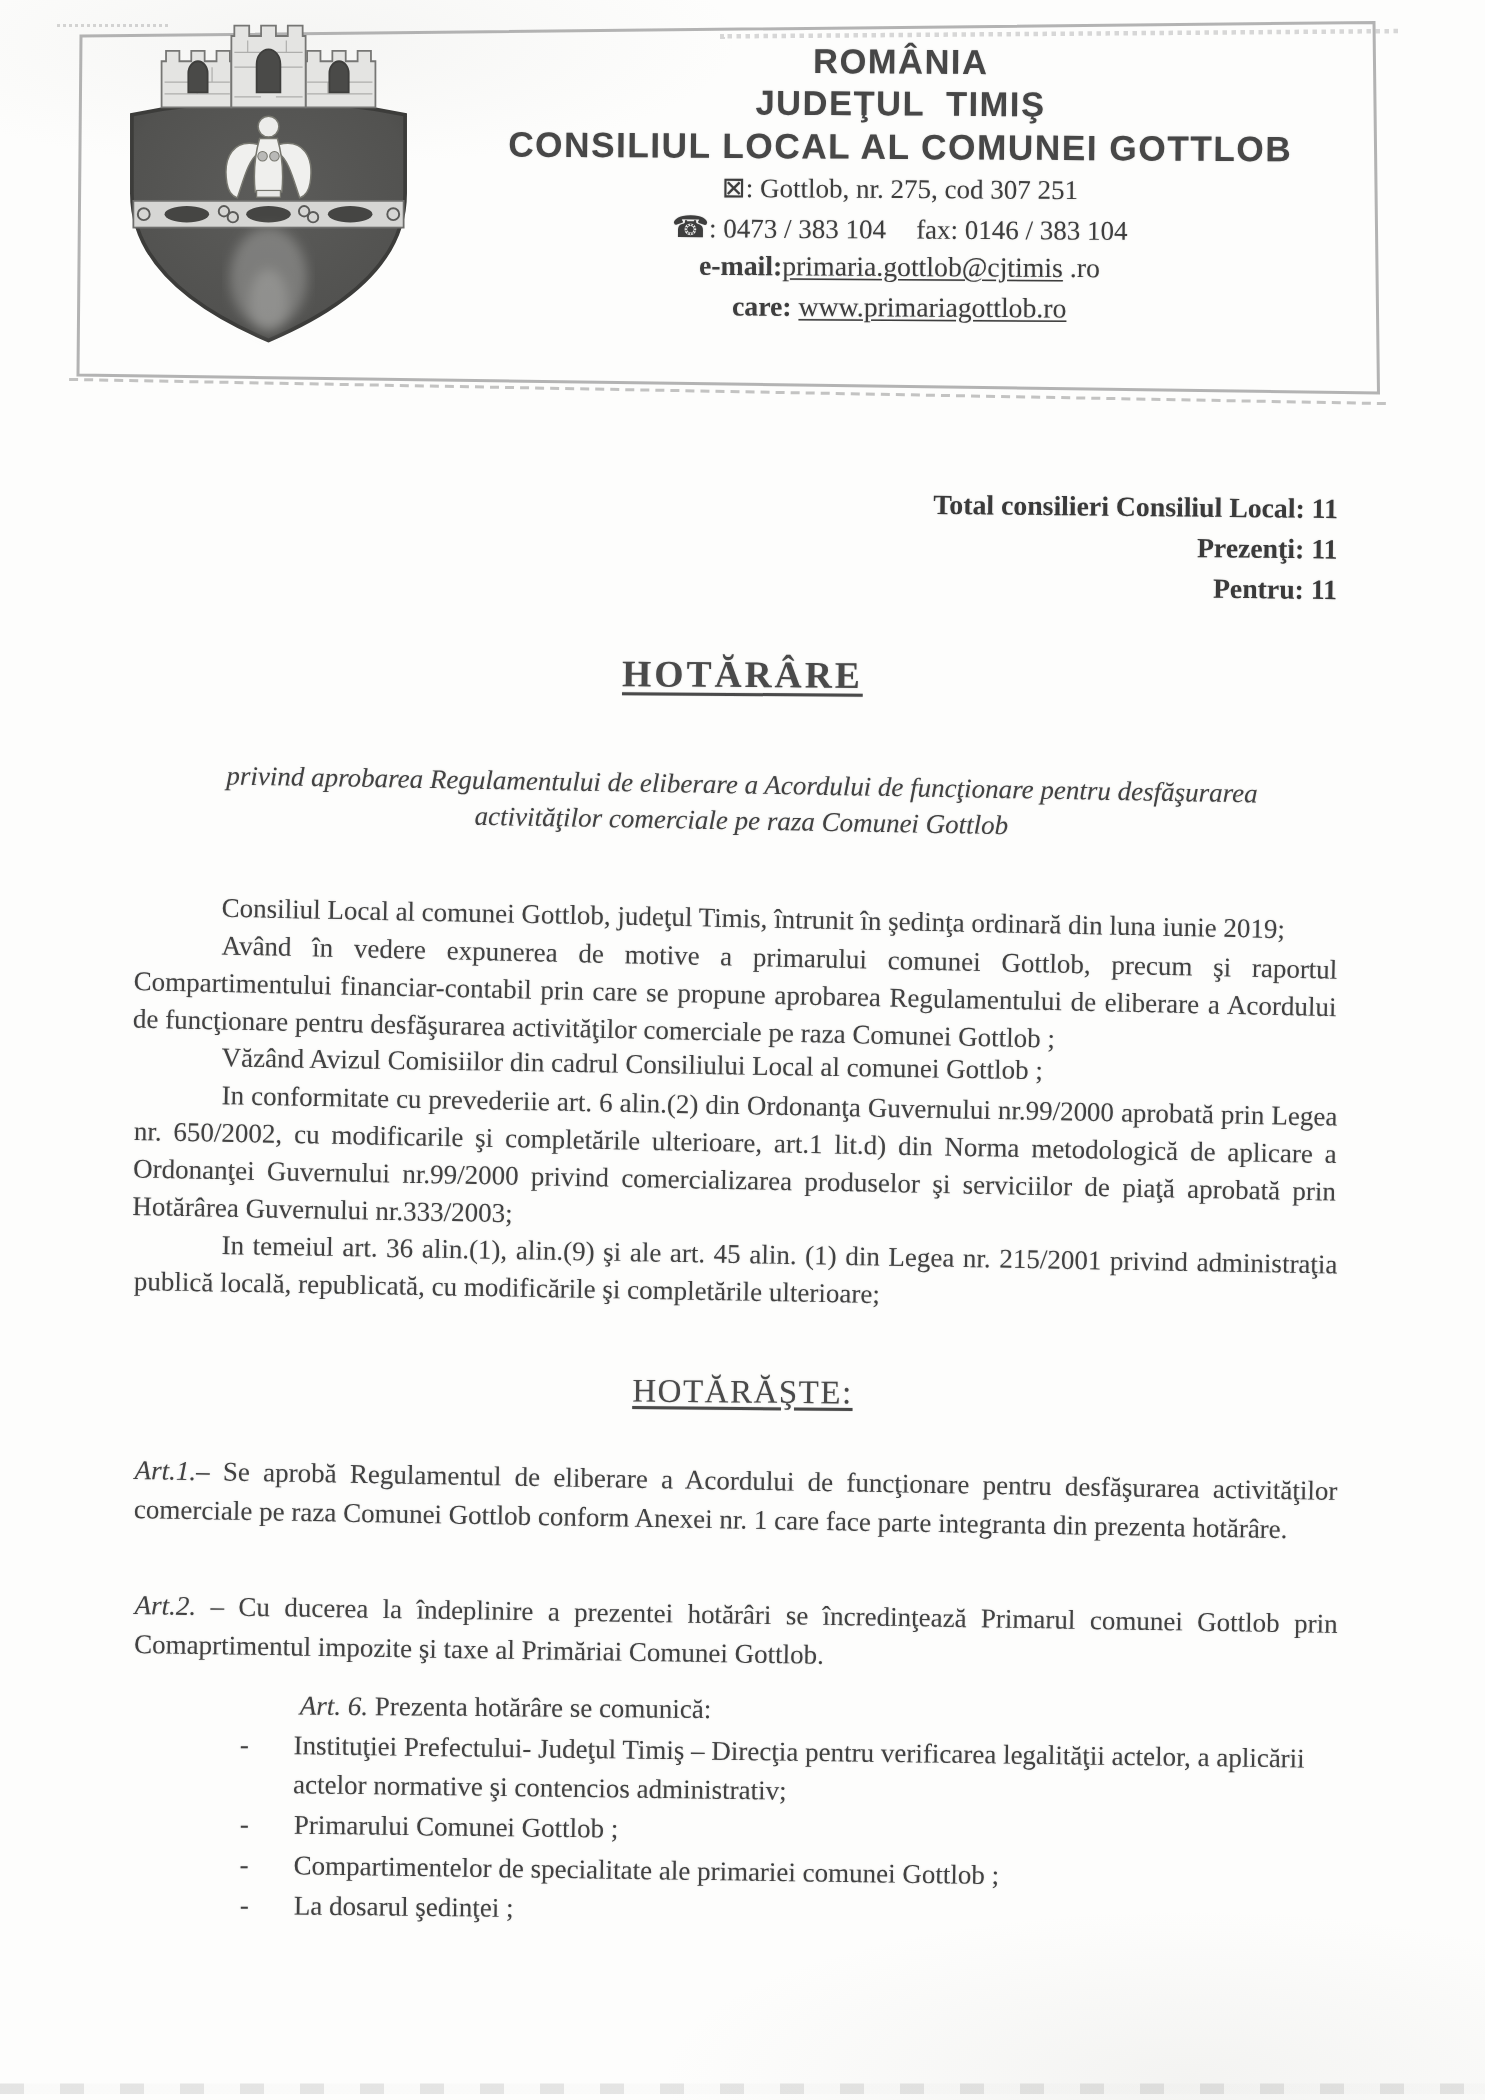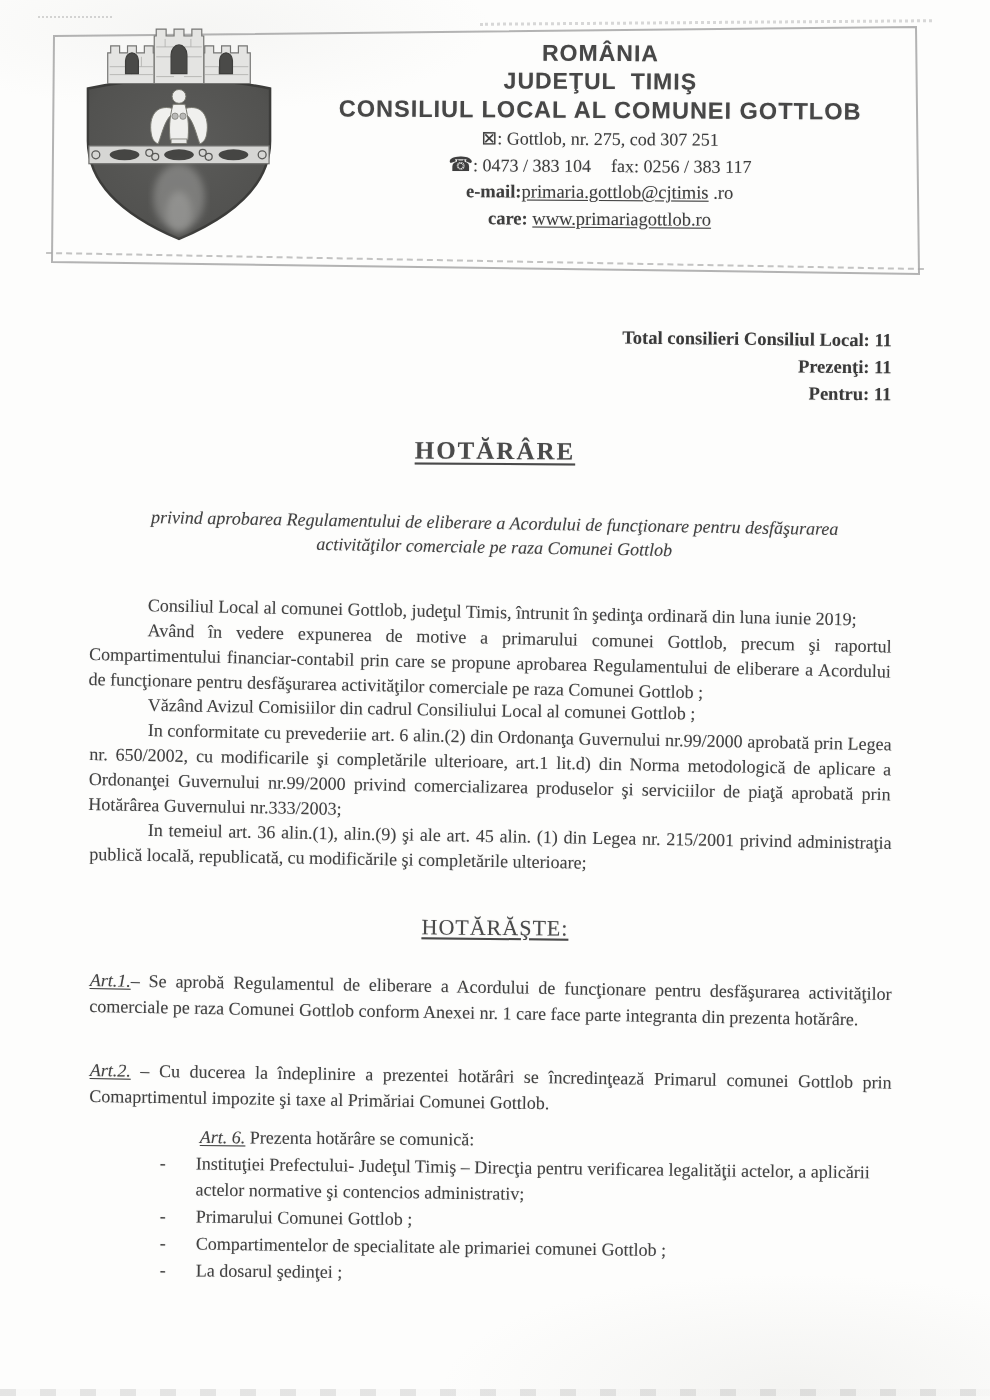--- a/index.html
+++ b/index.html
@@ -23,21 +23,21 @@
   
   .streak{position:absolute;height:0;border-top:3px dotted rgba(130,130,130,0.30);}
   .streak-top-right{left:480px;top:21px;width:452px;transform:rotate(-0.45deg);}
   .streak-top-left{left:38px;top:16px;width:74px;border-top:2px dotted rgba(140,140,140,0.35);}
   .streak-header-bottom{left:46px;top:260px;width:878px;border-top:2px dashed rgba(115,115,115,0.42);transform:rotate(1.05deg);}
   .bottom-band{
     position:absolute;left:0;bottom:4px;width:100%;height:7px;
     background:repeating-linear-gradient(90deg, rgba(140,140,140,0.22) 0 16px, rgba(200,200,200,0.06) 16px 40px);
   }
   
-  .letterhead{position:absolute;left:50px;top:24px;width:874px;height:256px;}
+  .letterhead{position:absolute;left:50px;top:12px;width:874px;height:256px;}
   .letterhead .frame{position:absolute;inset:0;width:100%;height:100%;}
   .coa{position:absolute;left:30px;top:2px;width:198px;height:220px;}
   .lh-text{
     position:absolute;left:250px;top:16px;width:600px;
     text-align:center;transform:rotate(0.35deg);color:#3e3e3e;
   }
   .lh-country,.lh-county,.lh-council{
     font-family:"Liberation Sans","DejaVu Sans",sans-serif;
     font-weight:bold;letter-spacing:1px;color:#474747;
   }
@@ -79,21 +79,21 @@
   .p5{transform:rotate(1.0deg);}
   .decision{
     position:absolute;left:0;top:915px;width:990px;text-align:center;
     font-size:22px;font-weight:normal;letter-spacing:1px;color:#4a4a4a;
     transform:rotate(0.5deg);margin:0;
   }
   .decision span{text-decoration:underline;text-underline-offset:3px;}
   .art{position:absolute;left:90px;width:802px;font-size:18px;line-height:26px;text-align:justify;color:#424242;transform-origin:left top;margin:0;}
   .art1{top:967px;transform:rotate(1.0deg);}
   .art2{top:1057px;transform:rotate(0.9deg);}
-  .art-label{font-style:italic;text-decoration:underline;text-underline-offset:2px;}
+  .art-label{font-style:italic;text-underline-offset:2px;}
   .art3{
     position:absolute;left:200px;top:1124px;width:700px;
     font-size:18px;line-height:26px;color:#424242;
     transform:rotate(0.5deg);transform-origin:left top;margin:0;
   }
   .comm-list{position:absolute;left:158px;top:1150px;width:737px;font-size:18px;line-height:26px;color:#424242;}
   .comm-item{position:relative;padding-left:38px;margin-bottom:1px;transform-origin:left top;}
   .comm-item .dash{position:absolute;left:2px;top:0;}
   .ci0{transform:rotate(0.75deg);}
   .ci1{transform:rotate(0.7deg);}
@@ -171,21 +171,21 @@
         <ellipse cx="100" cy="172" rx="26" ry="34" fill="#d8d8d4" opacity="0.30"></ellipse>
         <ellipse cx="100" cy="188" rx="13" ry="22" fill="#cfcfcb" opacity="0.25"></ellipse>
       </g>
     </svg>
 
     <div class="lh-text">
       <div class="lh-country">ROMÂNIA</div>
       <div class="lh-county">JUDEŢUL TIMIŞ</div>
       <div class="lh-council">CONSILIUL LOCAL AL COMUNEI GOTTLOB</div>
       <div class="lh-line"><span class="glyph">⊠</span><span>: Gottlob, nr. 275, cod 307 251</span></div>
-      <div class="lh-line"><span class="glyph phone-glyph">☎</span><span>: 0473 / 383 104</span><span class="fax-part">fax: 0256 / 383 117</span></div>
+      <div class="lh-line"><span class="glyph phone-glyph">☎</span><span>: 0473 / 383 104</span><span class="fax-part">fax: 0146 / 383 104</span></div>
       <div class="lh-email"><b>e-mail:</b><span class="u">primaria.gottlob@cjtimis</span><span> .ro</span></div>
       <div class="lh-site"><b>care: </b><span class="u">www.primariagottlob.ro</span></div>
     </div>
   </header>
 
   <section class="totals">
     <div>Total consilieri Consiliul Local: 11</div>
     <div>Prezenţi: 11</div>
     <div>Pentru: 11</div>
   </section>

